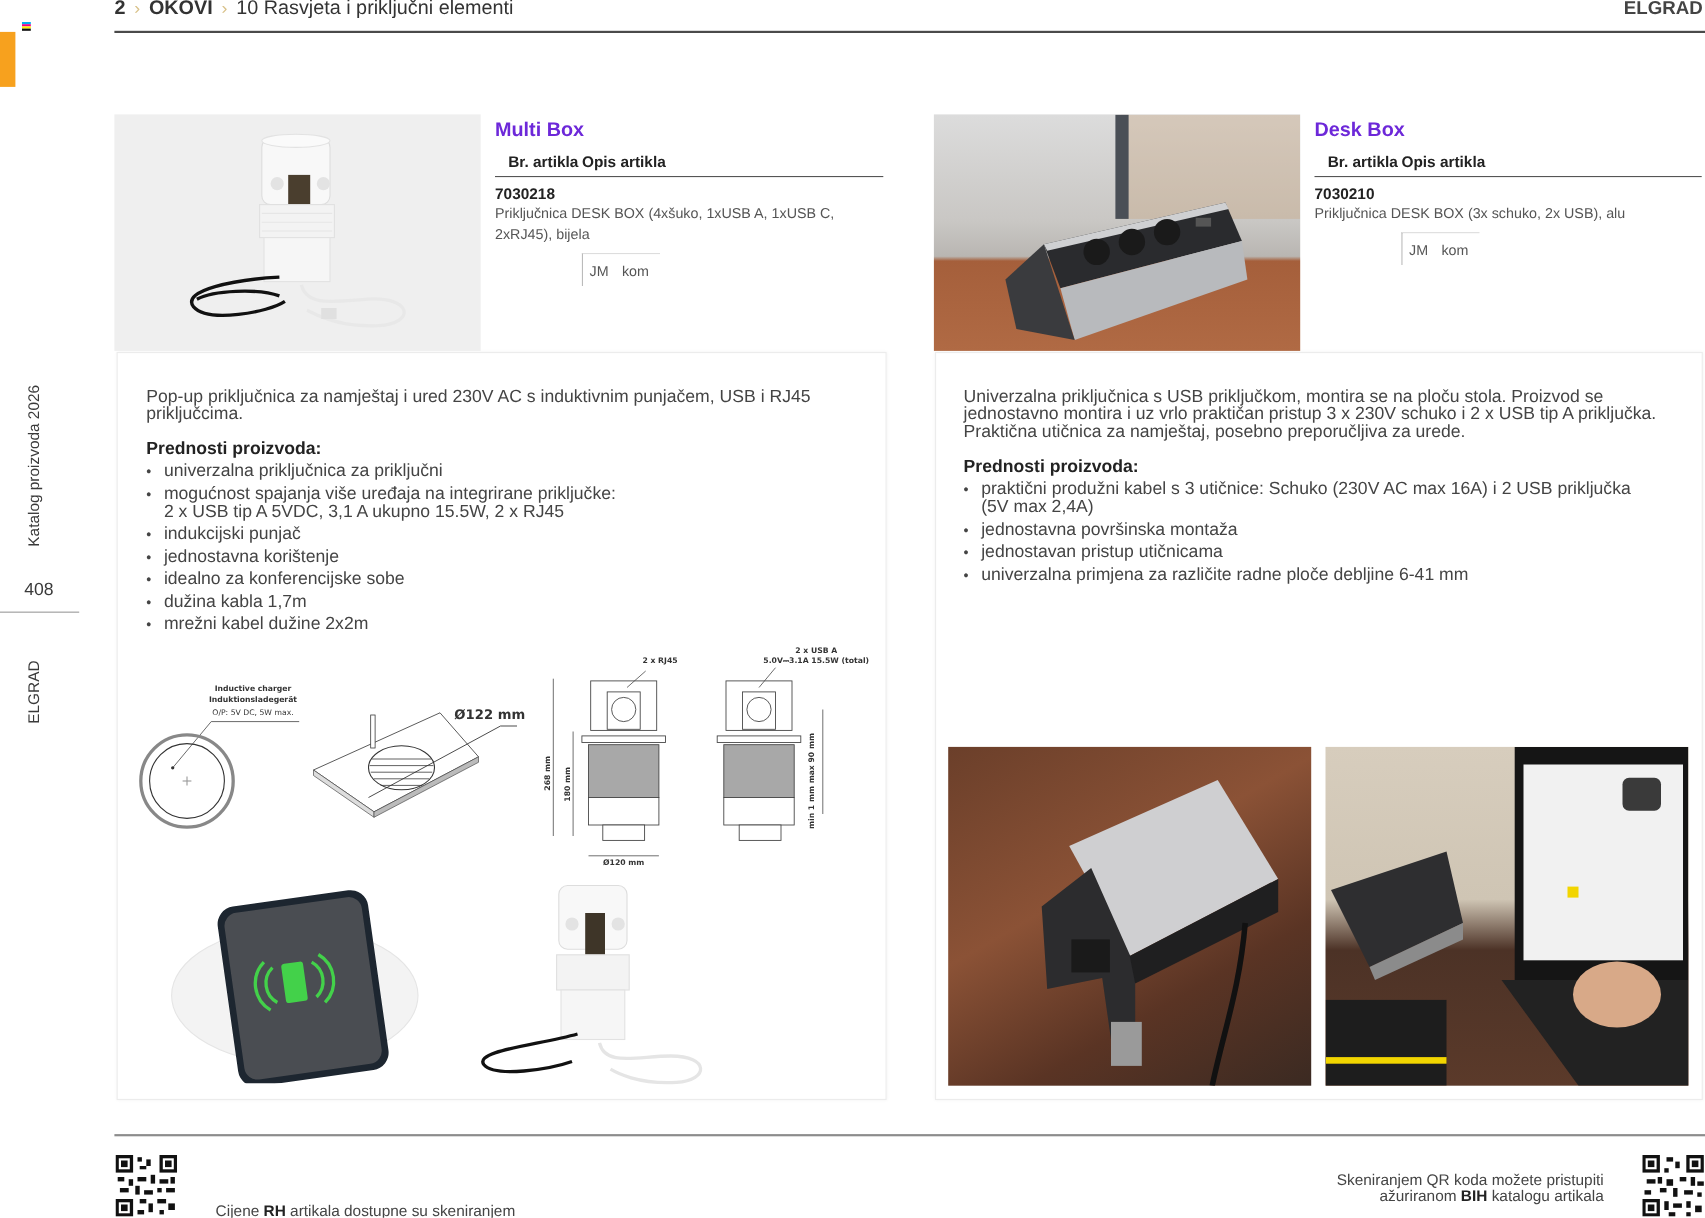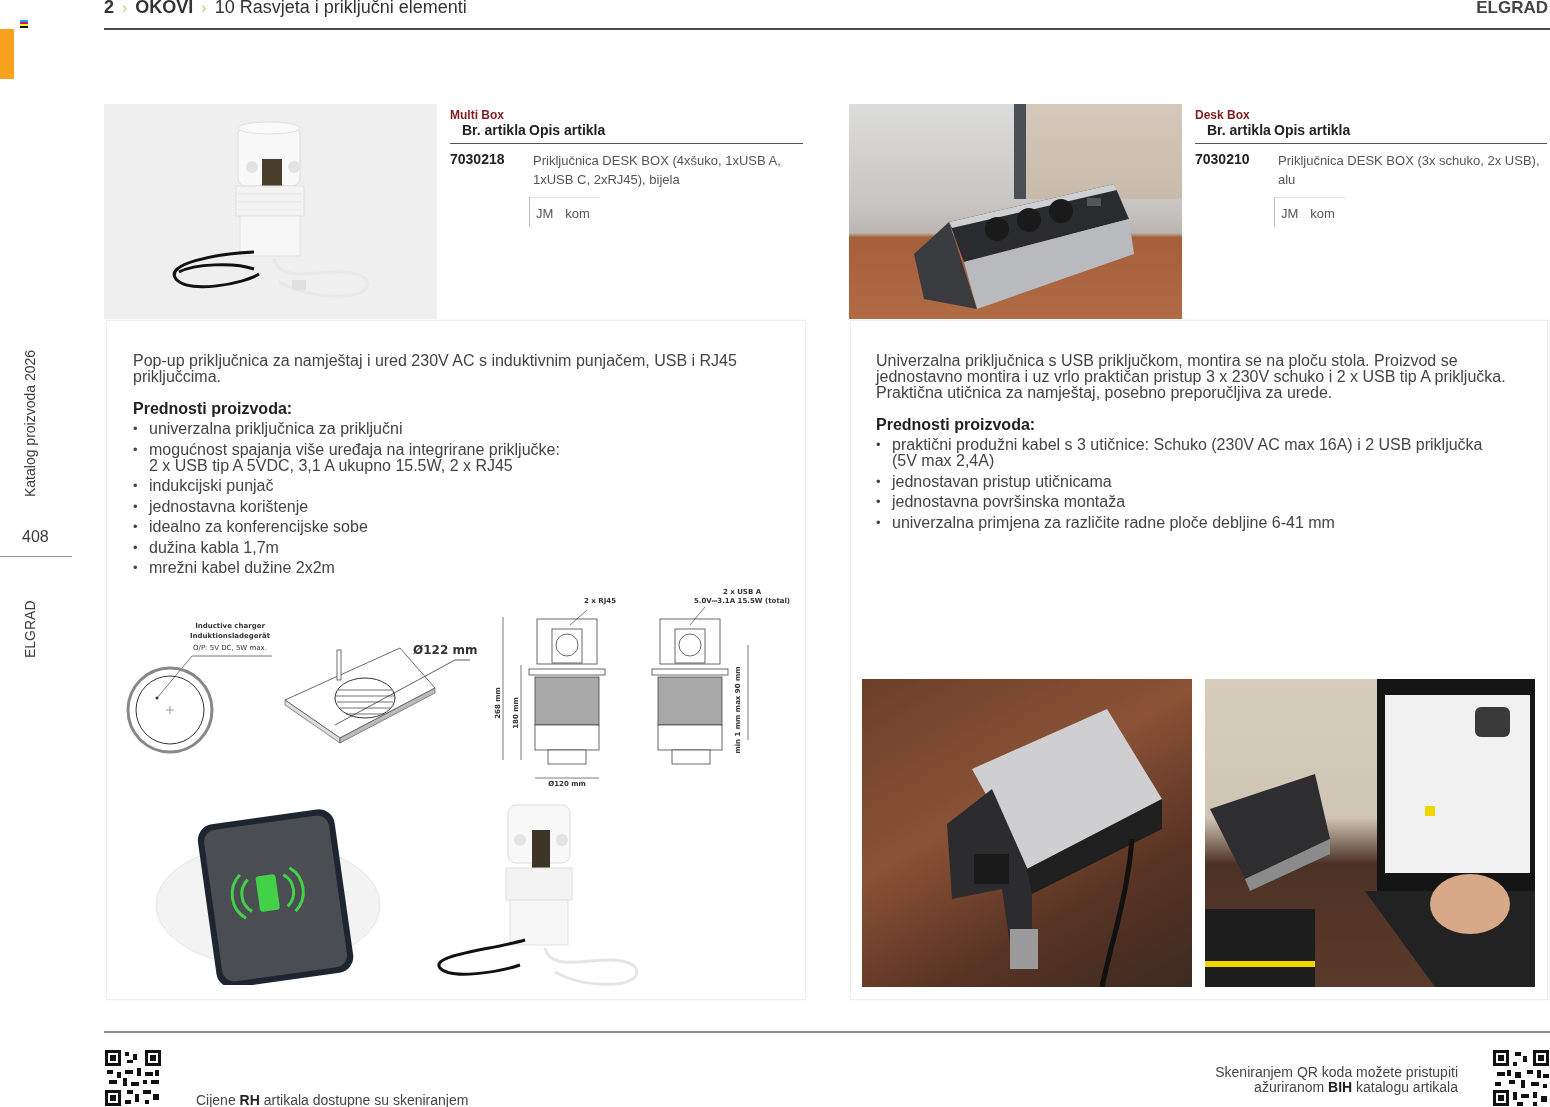--- a/index.html
+++ b/index.html
@@ -29,24 +29,24 @@
   .panel-left { left: 106px; top: 320px; width: 700px; height: 680px; }
   .panel-right { left: 850px; top: 320px; width: 698px; height: 680px; }
 
   .hero { position: absolute; overflow: hidden; }
   .hero-multibox { left: 104px; top: 104px; width: 333px; height: 215px; background: #efefef; }
   .hero-deskbox { left: 849px; top: 104px; width: 333px; height: 215px; background: linear-gradient(180deg, #dcdcdc 0%, #c9c7c4 45%, #b9b6b2 60%, #a55f3b 62%, #b06a44 100%); }
 
   .spec { position: absolute; }
   .spec-multibox { left: 450px; top: 108px; width: 353px; }
   .spec-deskbox { left: 1195px; top: 108px; width: 352px; }
-  .spec h2 { font-size: 12px; font-weight: bold; color: #7f1d1d; }
+  .spec h2 { font-size: 18px; font-weight: bold; color: #6d28d9; margin-bottom: 10px; }
   .spec .cols { display: flex; font-size: 14px; font-weight: bold; color: #222; padding-bottom: 5px; border-bottom: 1px solid #555; }
   .spec .cols span:first-child { width: 79px; padding-left: 12px; }
-  .spec .row { display: flex; margin-top: 7px; font-size: 13px; }
+  .spec .row { display: flex; margin-top: 7px; font-size: 13px; flex-direction: column; }
   .spec .row .code { width: 83px; font-weight: bold; font-size: 14px; color: #222; }
   .spec .row .desc { flex: 1; color: #555; line-height: 19px; }
   .jm { margin-left: 79px; margin-top: 8px; display: inline-flex; gap: 12px; font-size: 13px; color: #555; border-left: 1px solid #bbb; border-top: 1px solid #ddd; padding: 8px 10px 6px 6px; }
 
   .body-text { position: absolute; font-size: 16px; color: #444; line-height: 16px; }
   .body-left { left: 133px; top: 353px; width: 650px; }
   .body-right { left: 876px; top: 353px; width: 650px; }
   .body-text .lead { margin-bottom: 16px; }
   .body-text h3 { font-size: 16px; font-weight: bold; color: #222; margin-bottom: 4px; }
   .body-text ul { list-style: none; }
@@ -183,22 +183,22 @@
     <li>dužina kabla 1,7m</li>
     <li>mrežni kabel dužine 2x2m</li>
   </ul>
 </div>
 
 <div class="body-text body-right">
   <p class="lead">Univerzalna priključnica s USB priključkom, montira se na ploču stola. Proizvod se jednostavno montira i uz vrlo praktičan pristup 3 x 230V schuko i 2 x USB tip A priključka. Praktična utičnica za namještaj, posebno preporučljiva za urede.</p>
   <h3>Prednosti proizvoda:</h3>
   <ul>
     <li style="width:610px">praktični produžni kabel s 3 utičnice: Schuko (230V AC max 16A) i 2 USB priključka (5V max 2,4A)</li>
+    <li>jednostavna površinska montaža</li>
     <li>jednostavan pristup utičnicama</li>
-    <li>jednostavna površinska montaža</li>
     <li>univerzalna primjena za različite radne ploče debljine 6-41 mm</li>
   </ul>
 </div>
 
 <div class="diagram diag-charger">
   <svg width="170" height="160" viewBox="0 0 170 160">
     <text x="110" y="28" text-anchor="middle" class="label-sm">Inductive charger</text>
     <text x="110" y="38" text-anchor="middle" class="label-sm">Induktionsladegerät</text>
     <text x="110" y="50" text-anchor="middle" class="label-sm" style="font-weight:normal">O/P: 5V DC, 5W max.</text>
     <line x1="72" y1="56" x2="152" y2="56" stroke="#555" stroke-width="0.8"></line>

